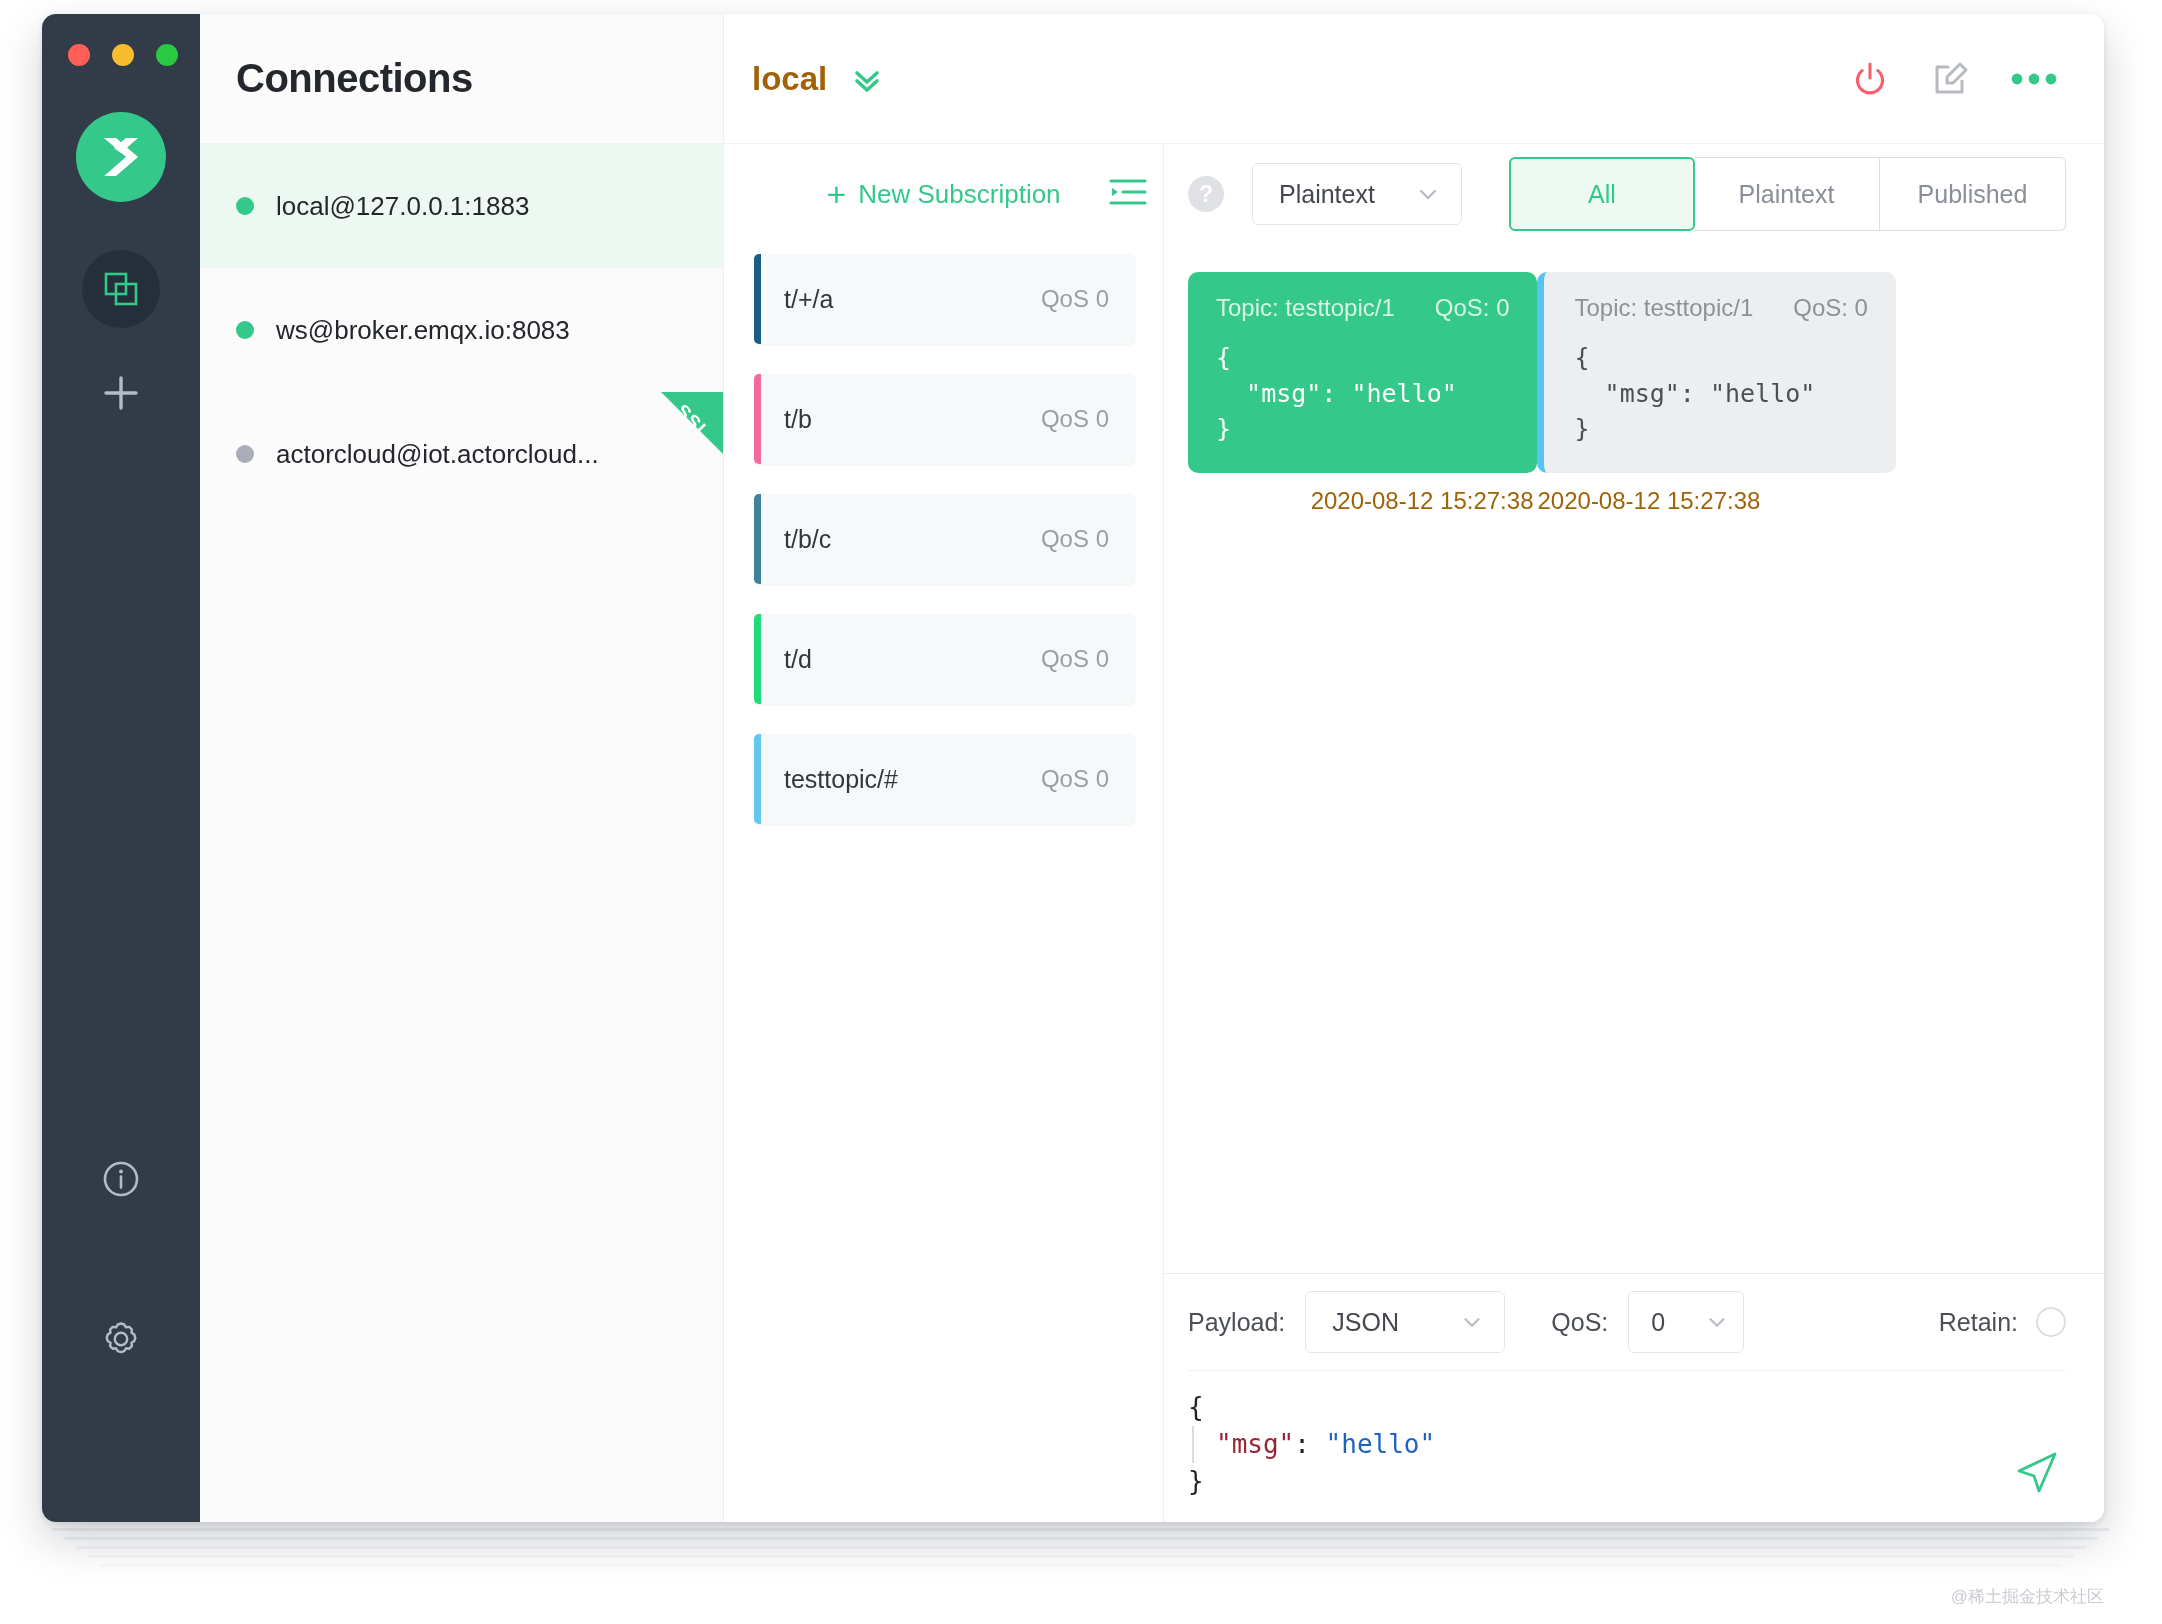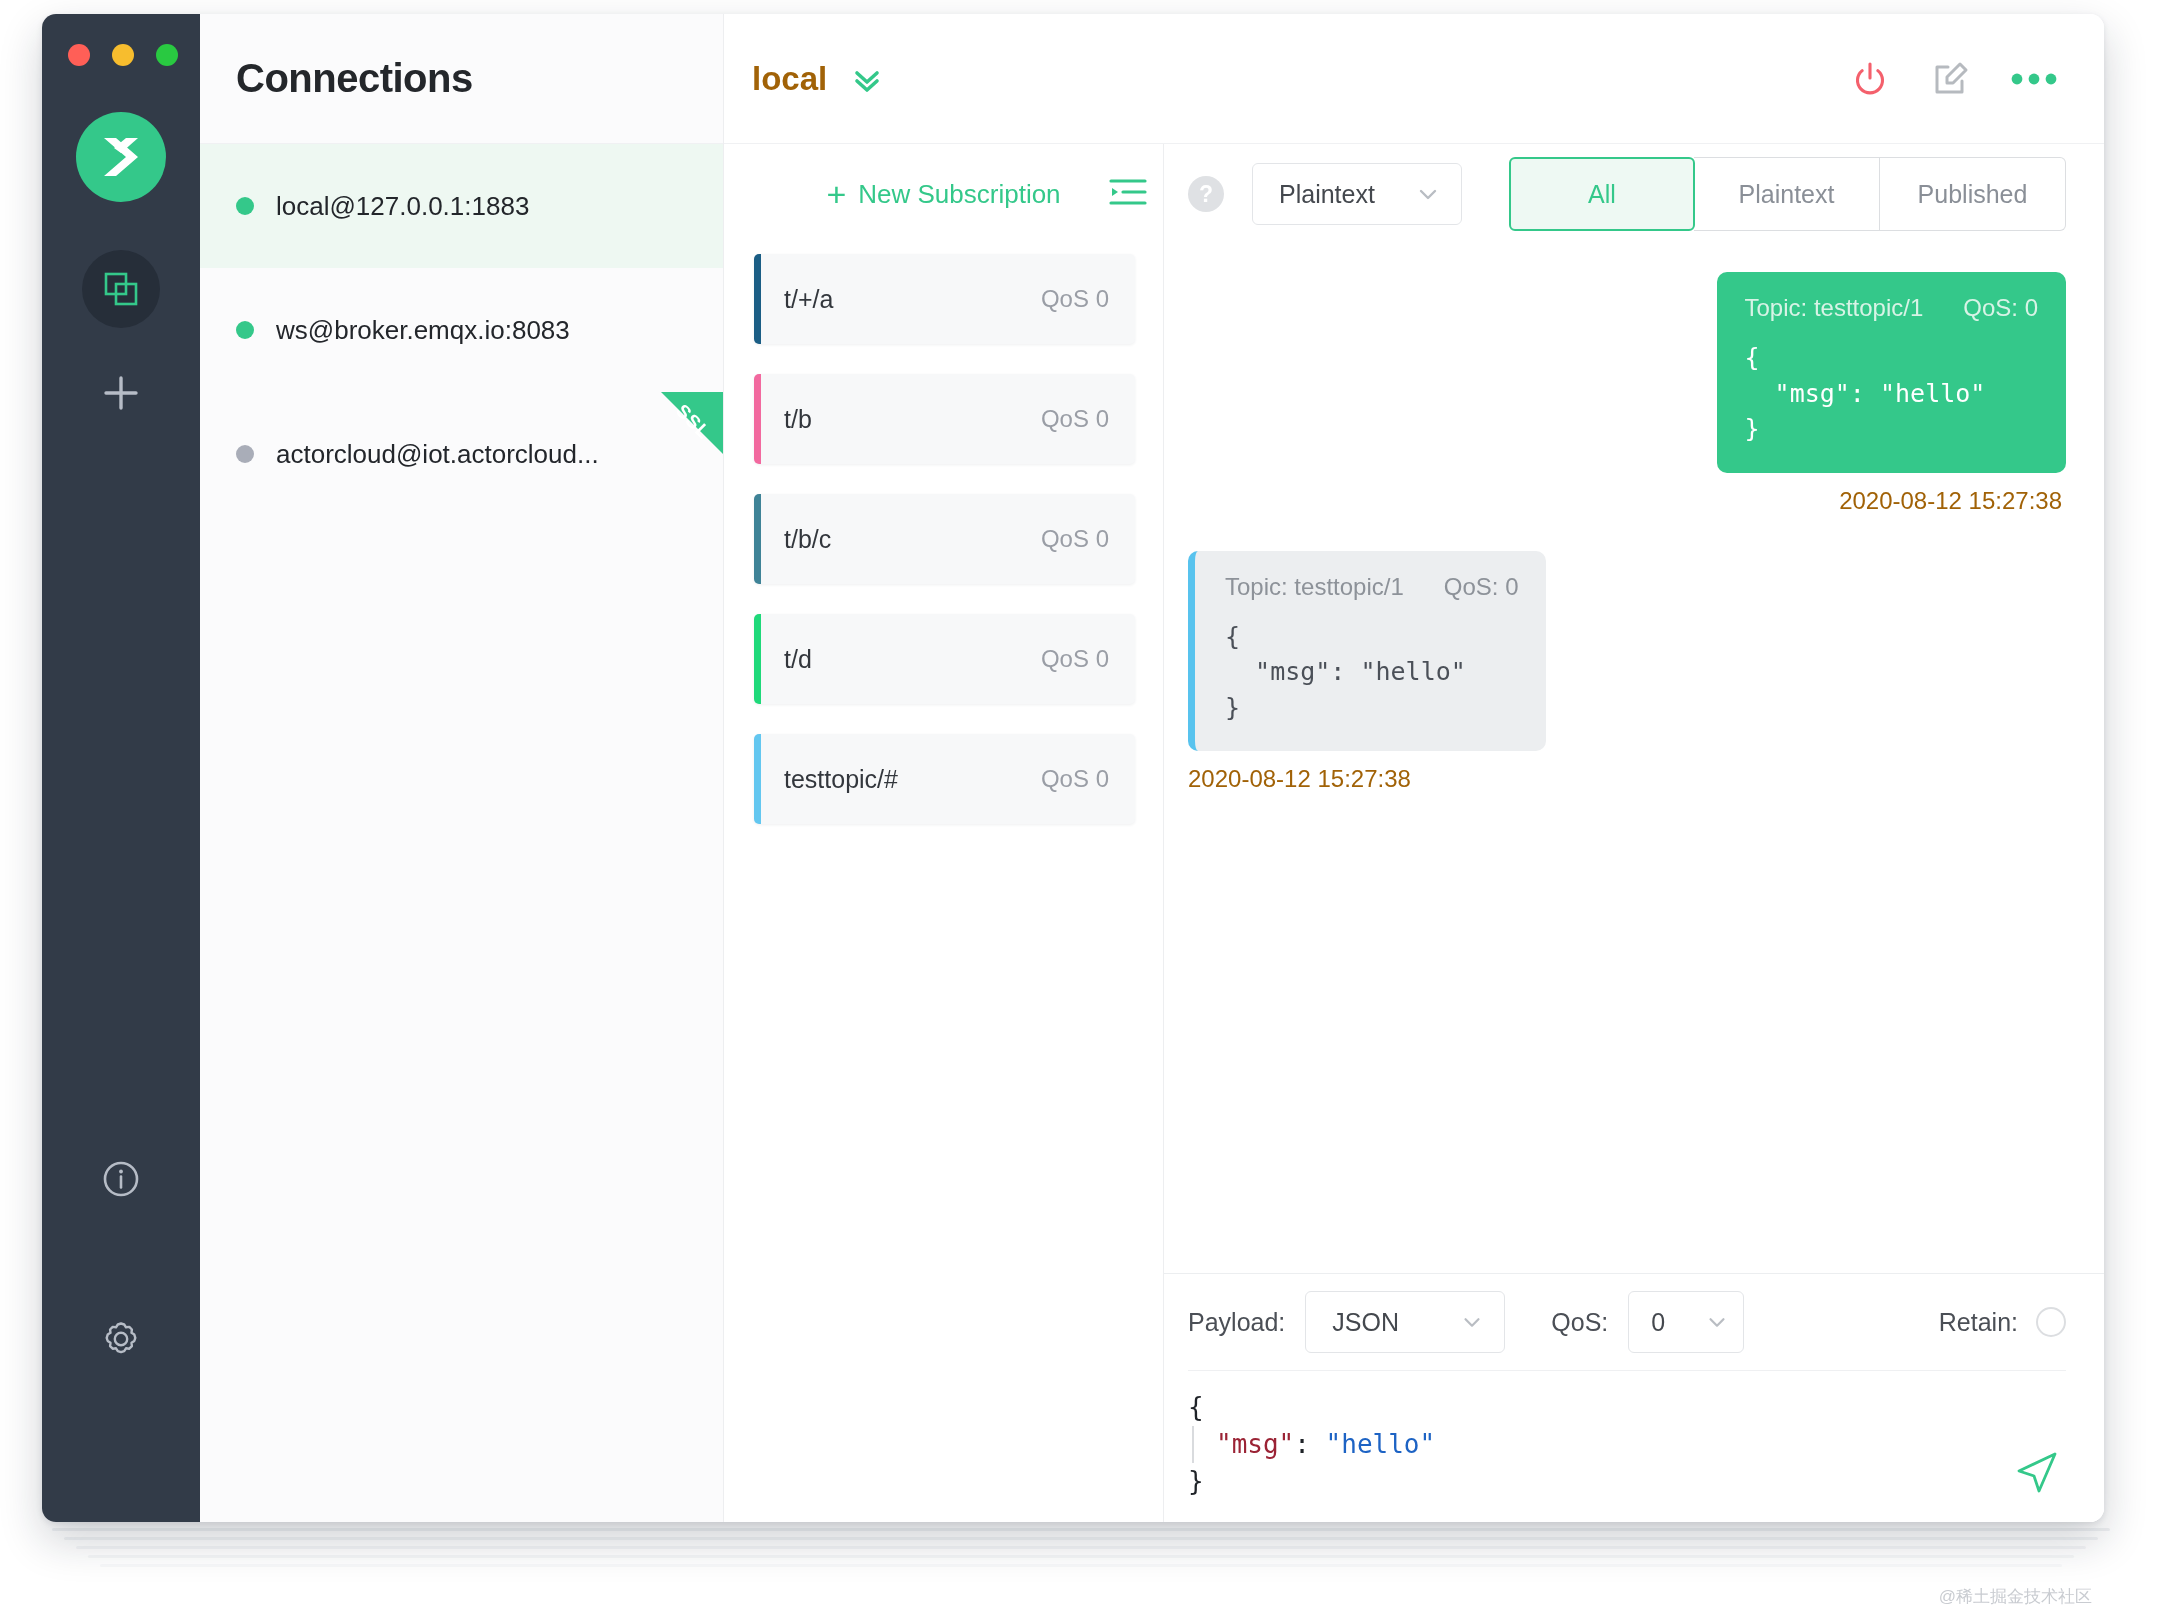--- a/index.html
+++ b/index.html
@@ -147,21 +147,21 @@
     display:flex; align-items:center; justify-content:center;
     font-size:25px; color:#8a8f97; background:#fff; cursor:pointer;
   }
   .seg .segbtn:first-child { border-left:1px solid #dcdee1; border-radius:6px 0 0 6px; }
   .seg .segbtn:last-child { border-radius:0 6px 6px 0; }
   .seg .segbtn.active {
     background:#eef9f3; border:2px solid #34c88a; color:#34c88a;
     border-radius:6px; margin-right:-1px; z-index:2;
   }
 
-  #msg-scroll { flex:1; overflow:hidden; padding:28px 38px 10px 24px; display:flex; flex-direction:column; }
+  #msg-scroll { flex:1; overflow:hidden; padding:28px 38px 10px 24px; display:flex; flex-direction:row; }
   .msg { display:flex; flex-direction:column; margin-bottom:36px; }
   .msg.out { align-items:flex-end; }
   .msg.in  { align-items:flex-start; }
 
   .bubble { border-radius:10px; padding:22px 28px 26px 28px; position:relative; max-width:640px; }
   .bubble.out { background:#34c88a; color:#ffffff; }
   .bubble.in  { background:#eceef0; color:#3b3f45; border-left:7px solid #58c3ee; padding-left:30px; }
   .bubble .meta { font-size:24px; margin-bottom:18px; display:flex; gap:40px; }
   .bubble.out .meta { color:#d8f3e6; }
   .bubble.in  .meta { color:#8d9299; }
@@ -193,21 +193,21 @@
     font-family:"DejaVu Sans Mono", monospace; font-size:26px; line-height:1.42;
     color:#1f2328;
   }
   #pub-editor .ln { display:block; white-space:pre; }
   #pub-editor .ln.indent { border-left:2px solid #d9dbde; padding-left:22px; margin-left:4px; }
   .j-key { color:#9b2335; }
   .j-str { color:#1d63c4; }
   .j-punct { color:#1f2328; }
   #send-btn { position:absolute; right:4px; bottom:14px; cursor:pointer; }
 
-  .wm { position:absolute; right:70px; bottom:16px; font-size:17px; color:#c9ccd1; }
+  .wm { position:absolute; right:58px; bottom:16px; font-size:17px; color:#c9ccd1; }
 </style>
 </head>
 <body>
 
 <div id="page">
 
   <div class="reflect" style="top:1528px;opacity:.95"></div>
   <div class="reflect" style="top:1537px;left:64px;right:64px;opacity:.8"></div>
   <div class="reflect" style="top:1546px;left:76px;right:76px;opacity:.65"></div>
   <div class="reflect" style="top:1555px;left:88px;right:88px;opacity:.5"></div>

